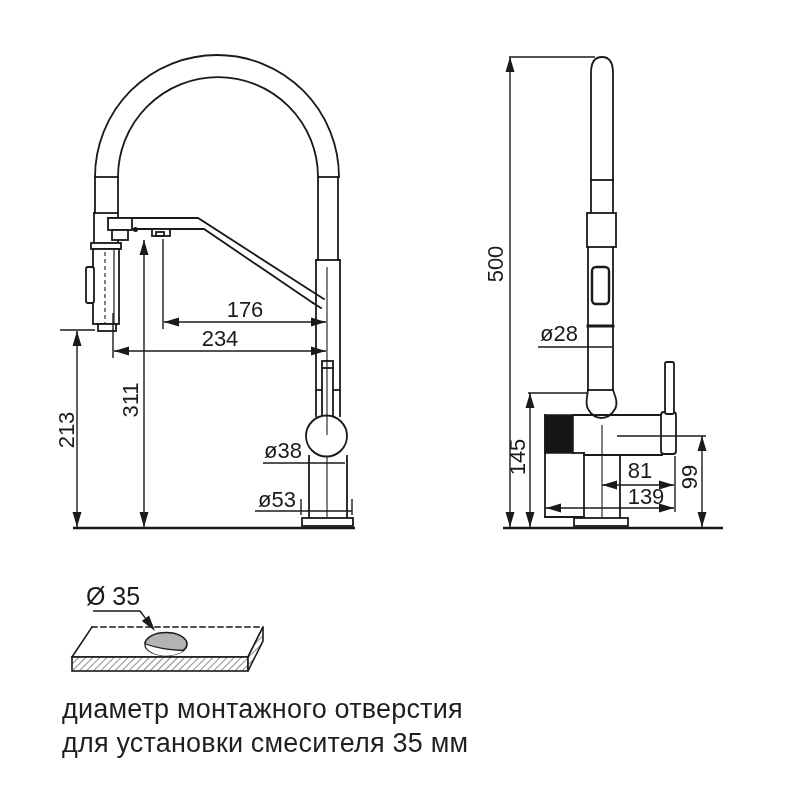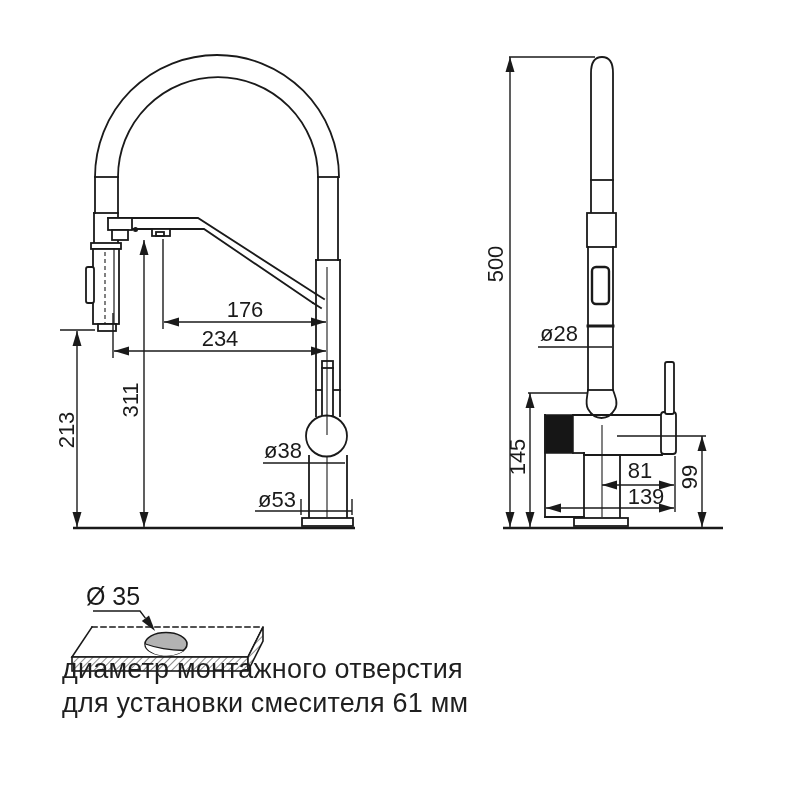--- a/index.html
+++ b/index.html
@@ -11,21 +11,21 @@
   .dimln{stroke:#1a1a1a;fill:none;stroke-width:1.4;stroke-linecap:butt;}
   .base{stroke:#1a1a1a;fill:none;stroke-width:2.4;}
   .arr{fill:#1a1a1a;stroke:none;}
   .wfill{fill:#ffffff;}
   .dark{fill:#161616;stroke:#1a1a1a;stroke-width:1.5;}
   .axis{stroke:#1a1a1a;stroke-width:1.1;fill:none;}
   .dash{stroke-dasharray:5 4;}
   .cdash{stroke-dasharray:4 3;stroke-width:1.1;}
   text.dim{font-family:"Liberation Sans",sans-serif;font-size:22px;fill:#1a1a1a;}
   text.holedim{font-family:"Liberation Sans",sans-serif;font-size:25px;fill:#1a1a1a;}
-  #caption{position:absolute;left:62px;top:652px;color:#1f1f1f;font-size:27px;
+  #caption{position:absolute;left:62px;top:692px;color:#1f1f1f;font-size:27px;
            line-height:34px;font-weight:400;letter-spacing:0.2px;}
 </style>
 </head>
 <body>
 
 <div id="page">
 
 <svg id="drawing" width="799" height="800" viewBox="0 0 799 800" xmlns="http://www.w3.org/2000/svg">
   <defs>
     <pattern id="hatch" width="5" height="5" patternUnits="userSpaceOnUse" patternTransform="rotate(45)">
@@ -207,16 +207,16 @@
     <g>
       <text class="holedim" x="113" y="605" text-anchor="middle">Ø 35</text>
       <path class="dimln" d="M 93 611 H 140 L 145.4 618.2"></path>
       <polygon class="arr" points="155,631 149,615.5 141.8,620.9"></polygon>
     </g>
   </g>
 </svg>
 
 <div id="caption">
   <div>диаметр монтажного отверстия</div>
-  <div>для установки смесителя 61 мм</div>
+  <div>для установки смесителя 35 мм</div>
 </div>
 
 </div>
 
 </body></html>

